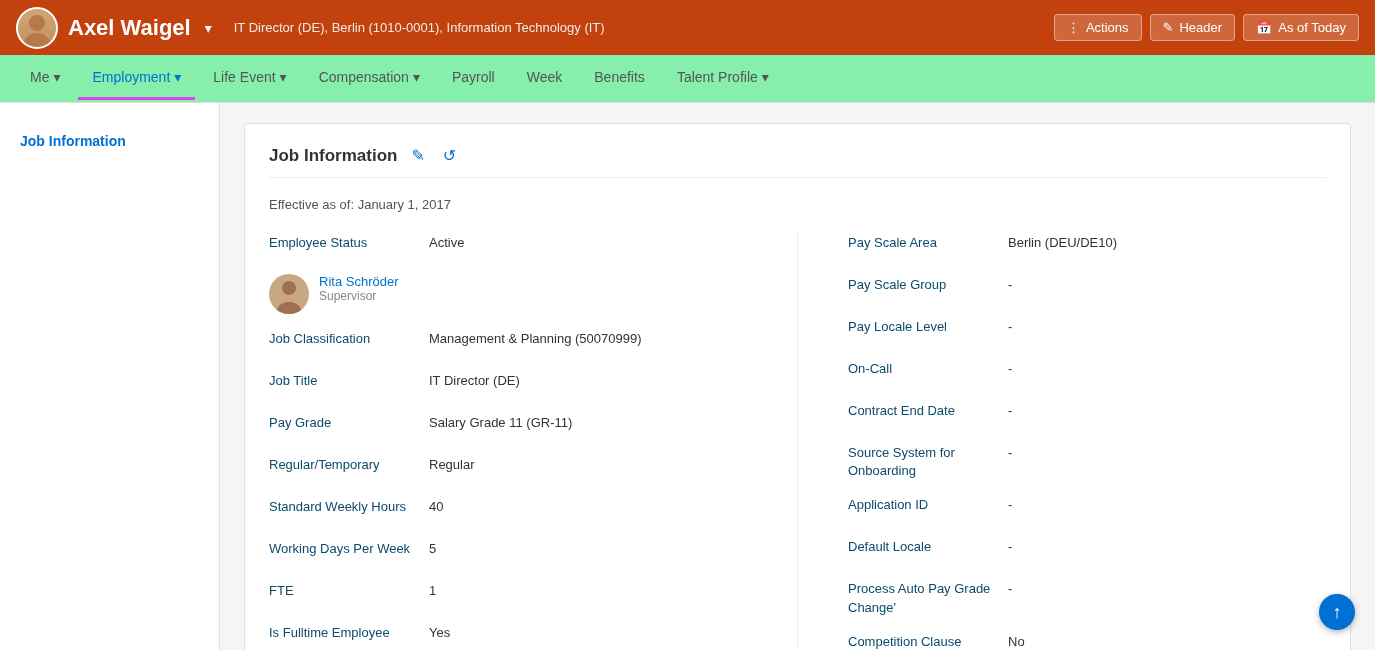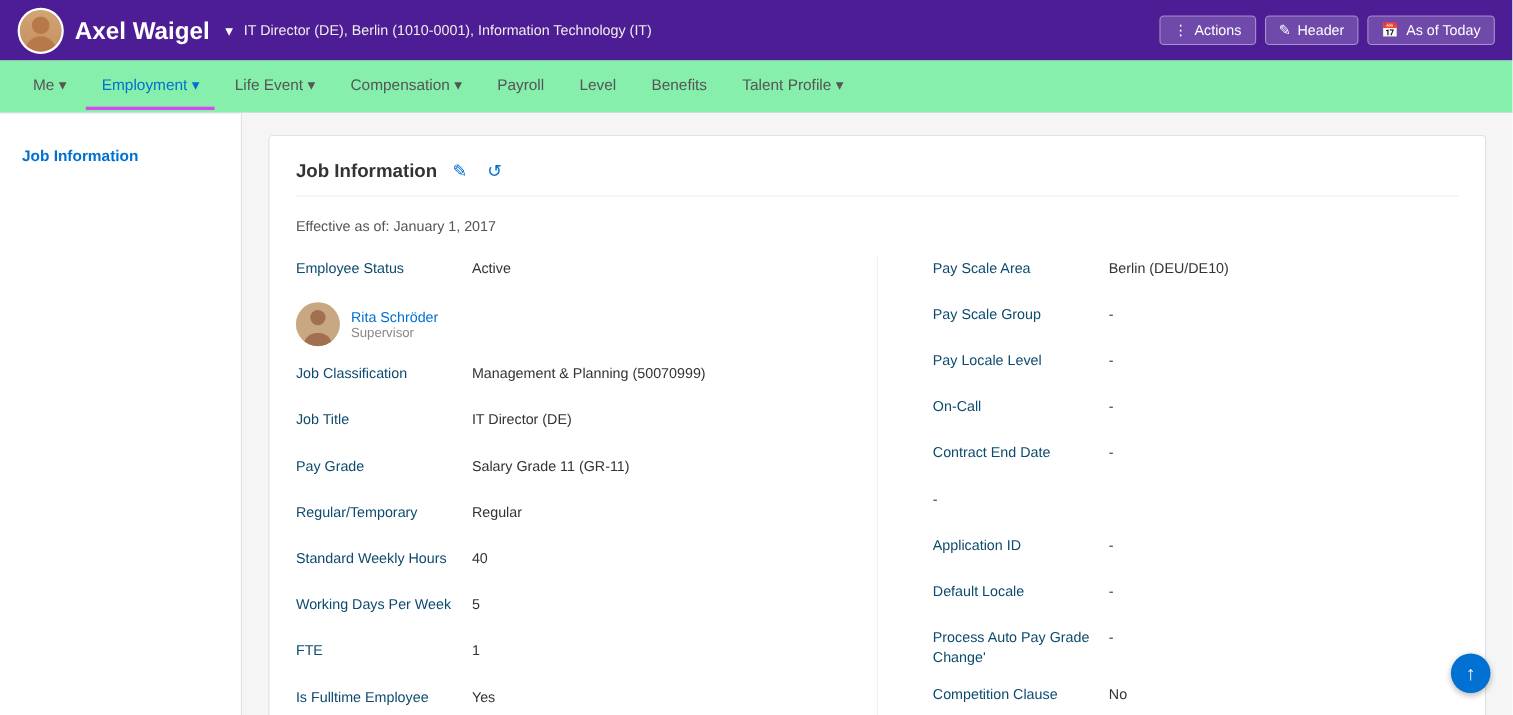--- a/index.html
+++ b/index.html
@@ -1,20 +1,20 @@
 <!DOCTYPE html>
 <html><head>
   <meta charset="utf-8">
   <style>
     * { box-sizing: border-box; margin: 0; padding: 0; }
     body { font-family: 'Segoe UI', Arial, sans-serif; font-size: 14px; color: #333; background: #f5f5f5; }
 
     
     .top-bar {
-      background: #4c1d95;
+      background: #c2410c;
       height: 55px;
       display: flex;
       align-items: center;
       justify-content: space-between;
       padding: 0 16px;
     }
     .top-bar-left {
       display: flex;
       align-items: center;
       gap: 10px;
@@ -56,21 +56,21 @@
       font-weight: 700;
     }
     .chevron-down {
       color: #fff;
       font-size: 14px;
       margin-left: 4px;
     }
     .user-title {
       color: #f0ede8;
       font-size: 13px;
-      margin-left: 0;
+      margin-left: 12px;
     }
     .top-bar-right {
       display: flex;
       align-items: center;
       gap: 8px;
     }
     .top-btn {
       background: rgba(255,255,255,0.2);
       border: 1px solid rgba(255,255,255,0.4);
       border-radius: 4px;
@@ -204,21 +204,21 @@
     .field-value {
       font-size: 13px;
       color: #333;
       padding-top: 2px;
       line-height: 1.4;
     }
 
     
     .supervisor-row {
       display: flex;
-      align-items: center;
+      align-items: flex-start;
       margin-bottom: 14px;
     }
     .supervisor-avatar {
       width: 40px; height: 40px;
       border-radius: 50%;
       background: #c8a882;
       margin-right: 10px;
       flex-shrink: 0;
       overflow: hidden;
       position: relative;
@@ -303,21 +303,21 @@
     </button>
   </div>
 </div>
 
 <div class="nav-bar" id="nav-bar">
     <div class="nav-item">Me<span>▾</span></div>
     <div class="nav-item active">Employment<span>▾</span></div>
     <div class="nav-item">Life Event<span>▾</span></div>
     <div class="nav-item">Compensation<span>▾</span></div>
     <div class="nav-item">Payroll</div>
-    <div class="nav-item">Level</div>
+    <div class="nav-item">Week</div>
     <div class="nav-item">Benefits</div>
     <div class="nav-item">Talent Profile<span>▾</span></div>
   </div>
 
 <div class="main-layout">
 
   <div class="sidebar" id="sidebar">
       <div class="sidebar-item active">Job Information</div>
     </div>
 
@@ -397,20 +397,21 @@
     </div>
             <div class="field-row">
       <div class="field-label">On-Call</div>
       <div class="field-value">-</div>
     </div>
             <div class="field-row">
       <div class="field-label">Contract End Date</div>
       <div class="field-value">-</div>
     </div>
             <div class="field-row">
+      <div class="field-label">Source System for Onboarding</div>
       <div class="field-value">-</div>
     </div>
             <div class="field-row">
       <div class="field-label">Application ID</div>
       <div class="field-value">-</div>
     </div>
             <div class="field-row">
       <div class="field-label">Default Locale</div>
       <div class="field-value">-</div>
     </div>

